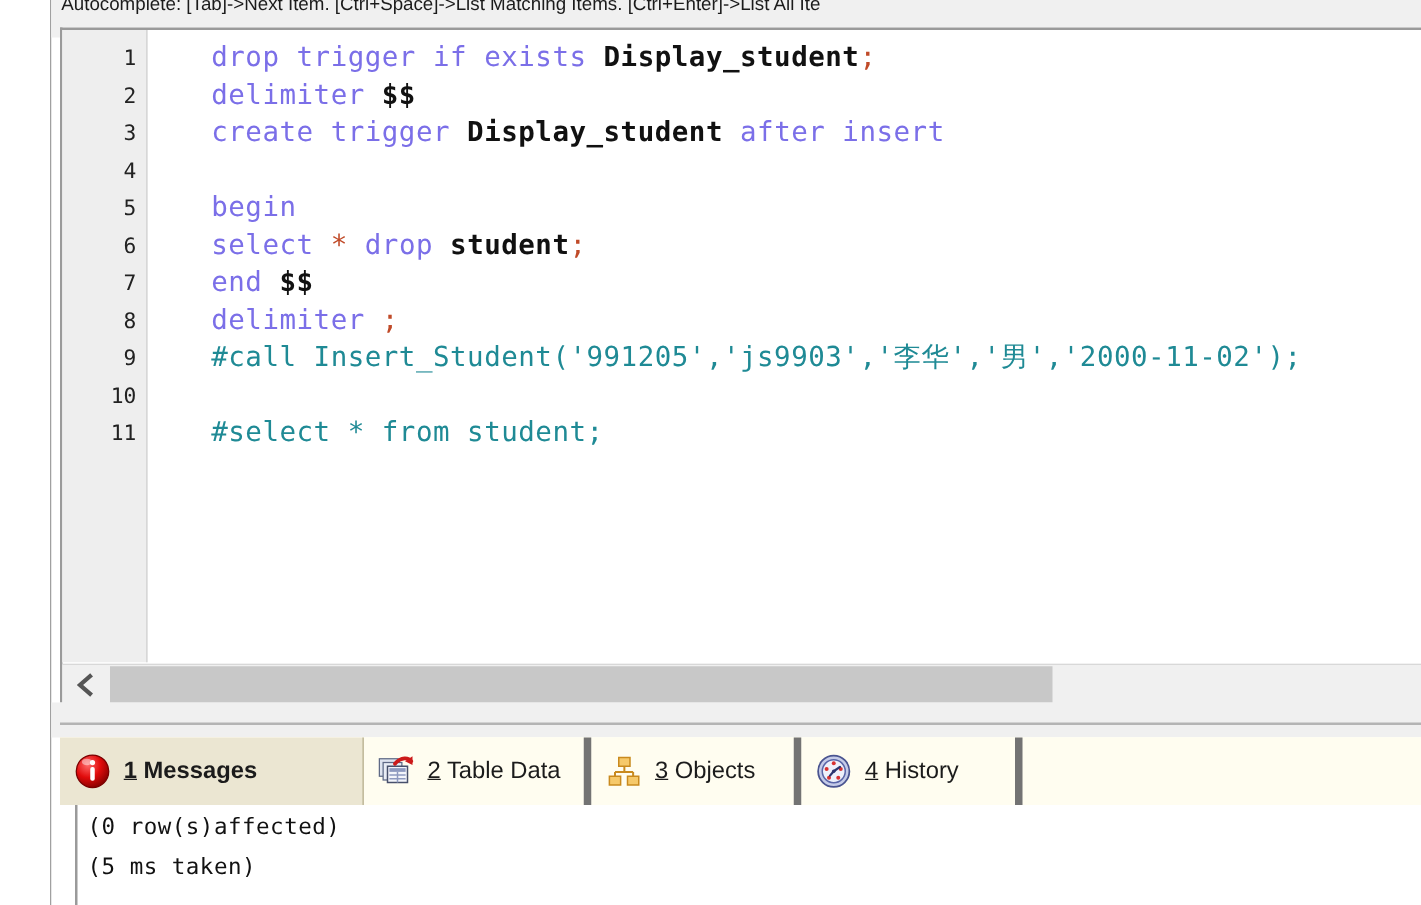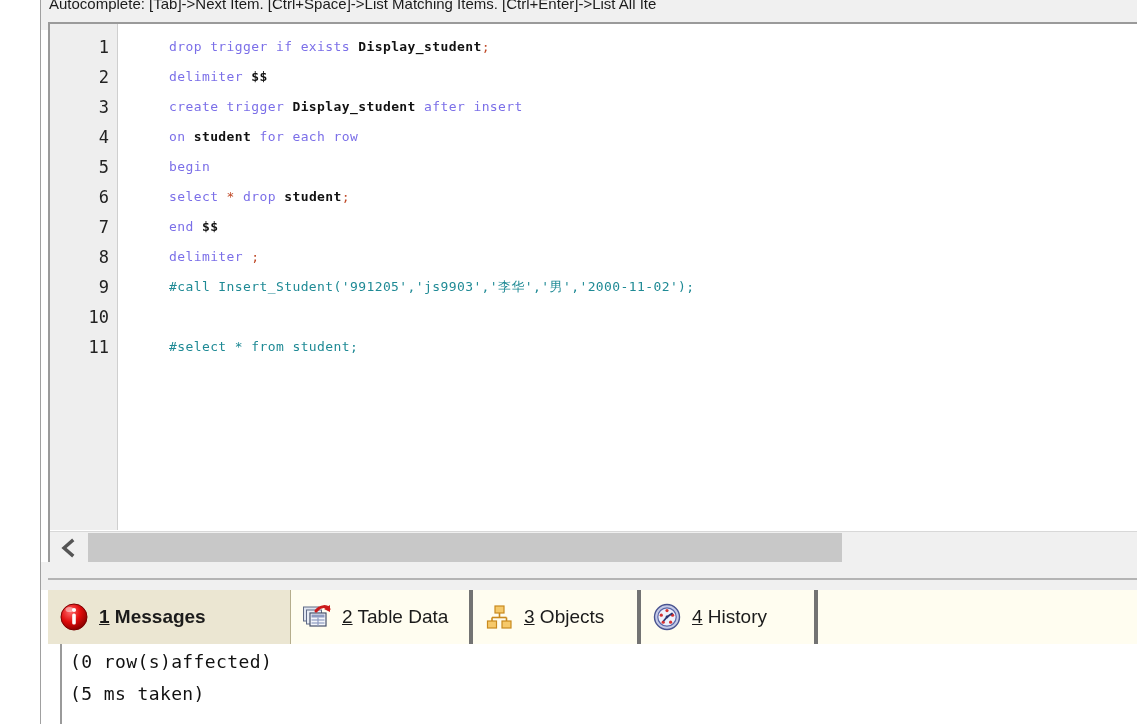--- a/index.html
+++ b/index.html
@@ -98,21 +98,21 @@
     width: 1020px; height: 506px;
     overflow: hidden;
   }
   .code-line {
     position: absolute;
     left: 50px;
     height: 30px;
     line-height: 30px;
     white-space: pre;
     font-family: "DejaVu Sans Mono", monospace;
-    font-size: 13px;
+    font-size: 22px;
     letter-spacing: 0.4px;
   }
   .tok-kw   { color: #7b6fe8; }
   .tok-id   { color: #111111; font-weight: bold; }
   .tok-op   { color: #c04a28; }
   .tok-punc { color: #111111; font-weight: bold; }
   .tok-cmt  { color: #1f8a95; }
 
   
   .hscroll {
@@ -184,21 +184,21 @@
     align-items: center;
     box-sizing: border-box;
     cursor: default;
     padding: 0 12px 0 10px;
   }
   .tab.active {
     background: #ebe6d2;
     border-right: 1px solid #b5ad8c;
   }
   .tab:not(.active) {
-    border-right: 4px solid #737373;
+    border-right: 6px solid #737373;
   }
   .tab .tab-icon {
     width: 32px;
     height: 32px;
     flex: 0 0 32px;
     margin-right: 9px;
     display: flex;
     align-items: center;
     justify-content: center;
   }
@@ -269,21 +269,20 @@
           <div class="gutter-num" style="top: 188px;">7</div>
           <div class="gutter-num" style="top: 218px;">8</div>
           <div class="gutter-num" style="top: 248px;">9</div>
           <div class="gutter-num" style="top: 278px;">10</div>
           <div class="gutter-num" style="top: 308px;">11</div>
         </div>
       <div class="code-area" id="code-area">
           <div class="code-line" style="top: 8px;"><span class="tok-kw">drop trigger if exists </span><span class="tok-id">Display_student</span><span class="tok-op">;</span></div>
           <div class="code-line" style="top: 38px;"><span class="tok-kw">delimiter </span><span class="tok-punc">$$</span></div>
           <div class="code-line" style="top: 68px;"><span class="tok-kw">create trigger </span><span class="tok-id">Display_student</span><span class="tok-kw"> after insert</span></div>
-          <div class="code-line" style="top: 98px;"><span class="tok-kw">on </span><span class="tok-id">student</span><span class="tok-kw"> for each row</span></div>
           <div class="code-line" style="top: 128px;"><span class="tok-kw">begin</span></div>
           <div class="code-line" style="top: 158px;"><span class="tok-kw">select </span><span class="tok-op">*</span><span class="tok-kw"> drop </span><span class="tok-id">student</span><span class="tok-op">;</span></div>
           <div class="code-line" style="top: 188px;"><span class="tok-kw">end </span><span class="tok-punc">$$</span></div>
           <div class="code-line" style="top: 218px;"><span class="tok-kw">delimiter </span><span class="tok-op">;</span></div>
           <div class="code-line" style="top: 248px;"><span class="tok-cmt">#call Insert_Student('991205','js9903','李华','男','2000-11-02');</span></div>
           <div class="code-line" style="top: 278px;"></div>
           <div class="code-line" style="top: 308px;"><span class="tok-cmt">#select * from student;</span></div>
         </div>
     </div>
 

